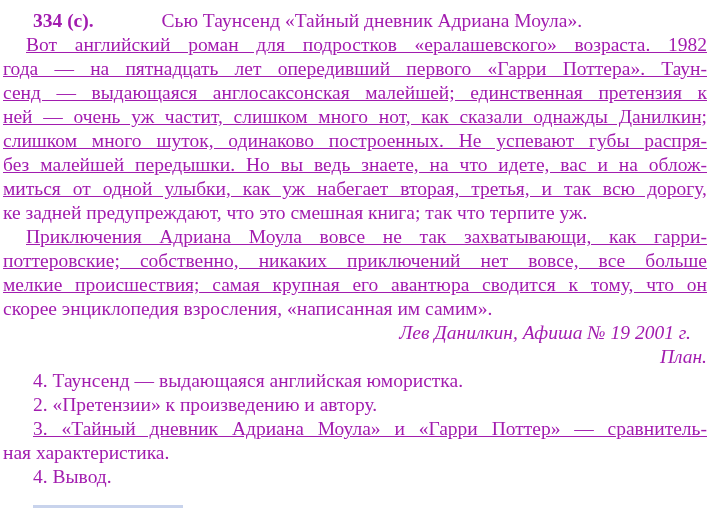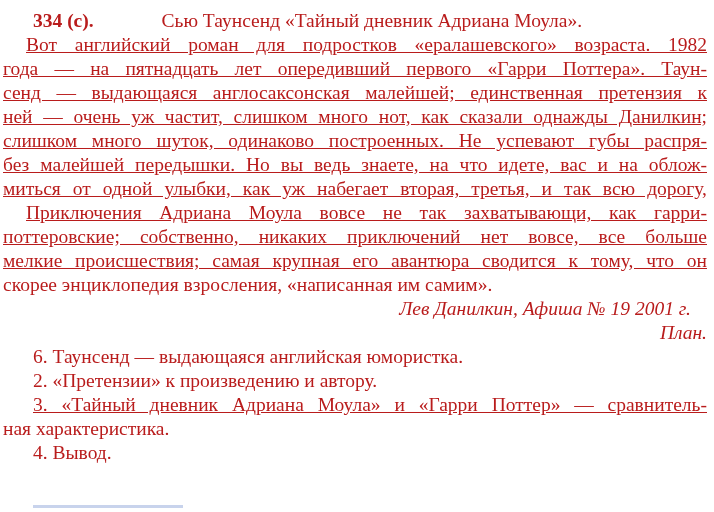--- a/index.html
+++ b/index.html
@@ -6,21 +6,21 @@
   body { background: #888; }
   .page {
     position: relative;
     width: 714px;
     height: 512px;
     margin: 0 auto;
     background: #ffffff;
     font-family: "Liberation Serif", "DejaVu Serif", serif;
     font-size: 19.5px;
     line-height: 24px;
-    color: #b91c1c;
+    color: #a21caf;
     box-sizing: border-box;
     padding: 9px 7px 0 3px;
     overflow: hidden;
   }
   .line {
     display: block;
     height: 24px;
   }
   .just {
     text-align: justify;
@@ -59,31 +59,32 @@
     <span class="ex-title">Сью Таунсенд «Тайный дневник Адриана Моула».</span>
   </div>
 
   <div class="line just indent-par">Вот английский роман для подростков «ералашевского» возраста. 1982</div>
   <div class="line just">года — на пятнадцать лет опередивший первого «Гарри Поттера». Таун-</div>
   <div class="line just">сенд — выдающаяся англосаксонская малейшей; единственная претензия к</div>
   <div class="line just">ней — очень уж частит, слишком много нот, как сказали однажды Данилкин;</div>
   <div class="line just">слишком много шуток, одинаково построенных. Не успевают губы распря-</div>
   <div class="line just">без малейшей передышки. Но вы ведь знаете, на что идете, вас и на облож-</div>
   <div class="line just">миться от одной улыбки, как уж набегает вторая, третья, и так всю дорогу,</div>
+  <div class="line">ке задней предупреждают, что это смешная книга; так что терпите уж.</div>
 
   <div class="line just indent-par">Приключения Адриана Моула вовсе не так захватывающи, как гарри-</div>
   <div class="line just">поттеровские; собственно, никаких приключений нет вовсе, все больше</div>
   <div class="line just">мелкие происшествия; самая крупная его авантюра сводится к тому, что он</div>
   <div class="line">скорее энциклопедия взросления, «написанная им самим».</div>
 
   <div class="line attribution">Лев Данилкин, Афиша № 19 2001 г.</div>
 
   <div class="line plan-title">План.</div>
 
-  <div class="line indent-item">6. Таунсенд — выдающаяся английская юмористка.</div>
+  <div class="line indent-item">4. Таунсенд — выдающаяся английская юмористка.</div>
   <div class="line indent-item">2. «Претензии» к произведению и автору.</div>
   <div class="line just indent-item-just">3. «Тайный дневник Адриана Моула» и «Гарри Поттер» — сравнитель-</div>
   <div class="line">ная характеристика.</div>
   <div class="line indent-item">4. Вывод.</div>
 
   <div class="bottom-accent"></div>
 
 </div>
 
 </body></html>

